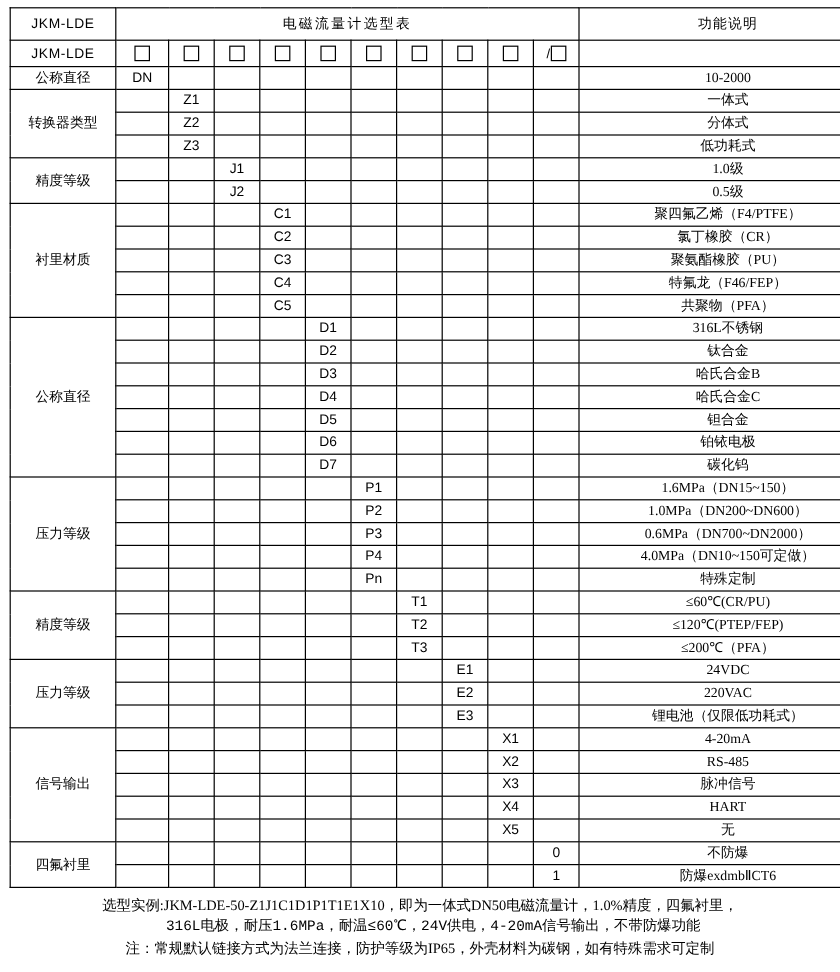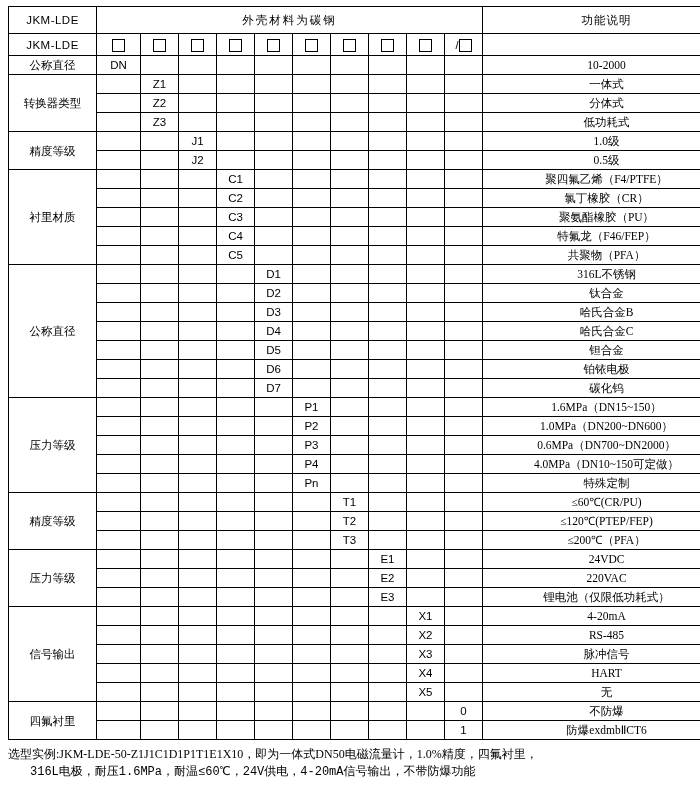--- a/index.html
+++ b/index.html
@@ -83,20 +83,21 @@
   }
   .notes {
     width: 684px;
     margin: 5px auto 0 auto;
     font-size: 12px;
     font-family: "Liberation Serif", serif;
     line-height: 18px;
   }
   .notes div {
     white-space: nowrap;
+    text-align: center;
   }
   .notes .indent {
     padding-left: 22px;
     font-family: Liberation Mono, monospace;
   }
 </style>
 </head>
 <body>
 
 <div class="sheet">
@@ -111,21 +112,21 @@
       <col style="width:38px">
       <col style="width:38px">
       <col style="width:38px">
       <col style="width:38px">
       <col style="width:38px">
       <col style="width:248px">
     </colgroup>
     <tbody id="table-body">
         <tr>
           <td class="headmodel" style="height: 26px;">JKM-LDE</td>
-          <td class="headtitle" colspan="10">外壳材料为碳钢</td>
+          <td class="headtitle" colspan="10">电磁流量计选型表</td>
           <td class="headdesc">功能说明</td>
         </tr>
         <tr class="boxrow">
           <td class="headmodel">JKM-LDE</td>
           <td class="boxcell"><span class="sq"></span></td>
           <td class="boxcell"><span class="sq"></span></td>
           <td class="boxcell"><span class="sq"></span></td>
           <td class="boxcell"><span class="sq"></span></td>
           <td class="boxcell"><span class="sq"></span></td>
           <td class="boxcell"><span class="sq"></span></td>
@@ -612,14 +613,15 @@
           <td class="empty"></td>
           <td class="code">1</td>
           <td class="desc">防爆exdmbⅡCT6</td>
         </tr>
       </tbody>
   </table>
 
   <div class="notes">
     <div>选型实例:JKM-LDE-50-Z1J1C1D1P1T1E1X10，即为一体式DN50电磁流量计，1.0%精度，四氟衬里，</div>
     <div class="indent">316L电极，耐压1.6MPa，耐温≤60℃，24V供电，4-20mA信号输出，不带防爆功能</div>
+    <div>注：常规默认链接方式为法兰连接，防护等级为IP65，外壳材料为碳钢，如有特殊需求可定制</div>
   </div>
 </div>
 
 </body></html>

